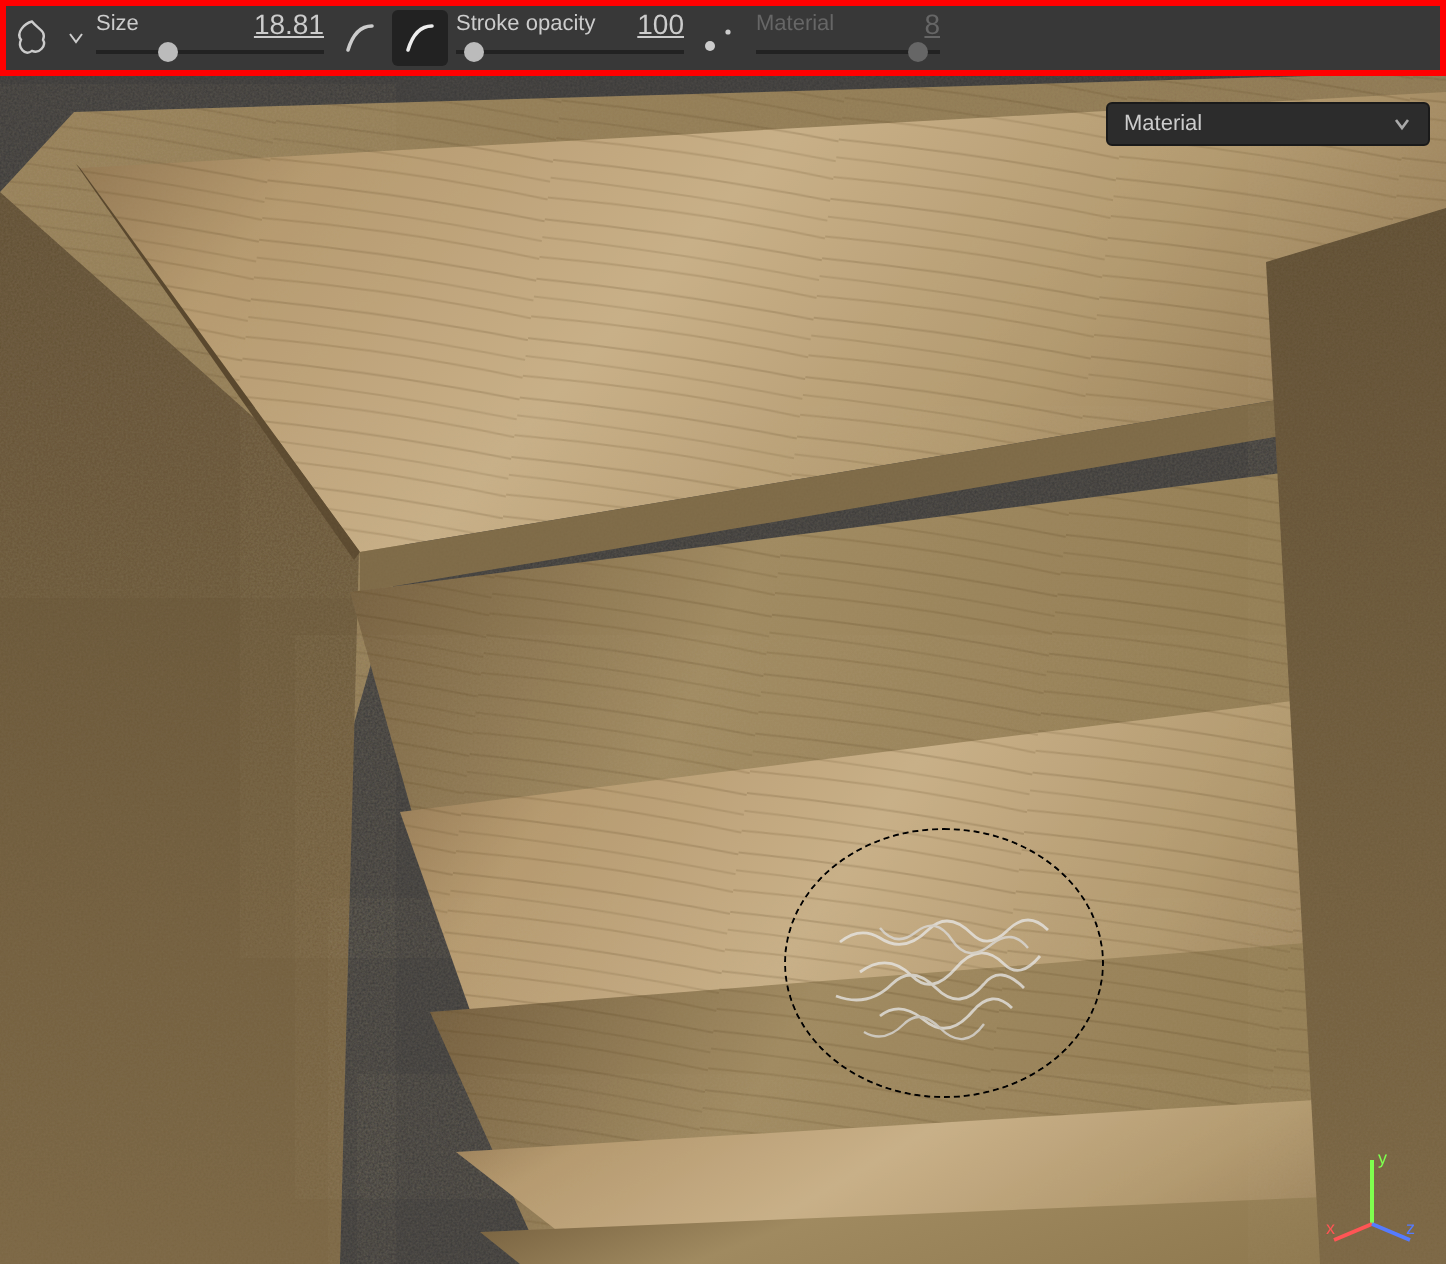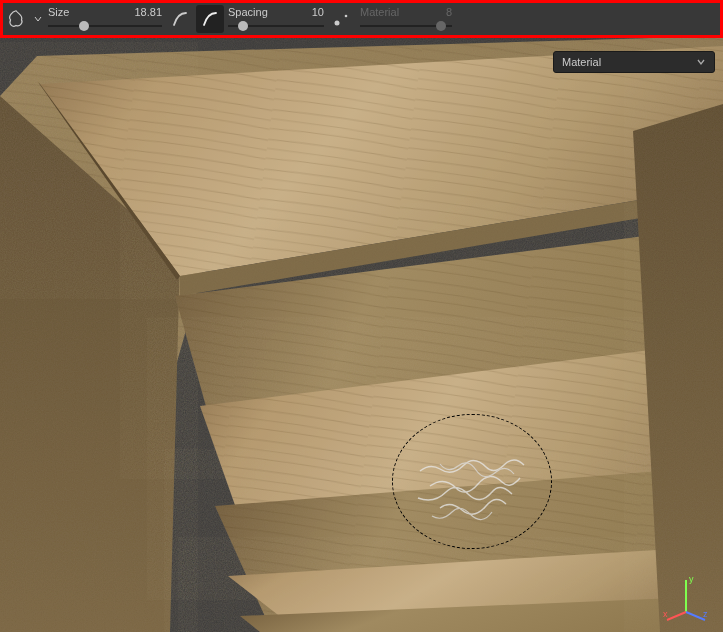--- a/index.html
+++ b/index.html
@@ -58,22 +58,23 @@
     justify-content: space-between;
     align-items: center;
     height: 14px;
   }
   .slider-label {
     color: #ccc;
     font-size: 11px;
   }
   .slider-value {
     color: #ccc;
-    font-size: 11px;
+    font-size: 14px;
     text-align: right;
+    text-decoration: underline;
   }
   .disabled .slider-label, .disabled .slider-value { color: #666; }
   .slider-track {
     position: relative;
     height: 14px;
     display: flex;
     align-items: center;
   }
   .track-line {
     position: absolute;
@@ -171,31 +172,31 @@
     </svg>
   </div>
 
 
   <div class="tool-icon active">
     <svg width="16" height="16" viewBox="0 0 16 16">
       <path d="M2 14 C5 4 10 2 14 2" fill="none" stroke="#eee" stroke-width="1.8" stroke-linecap="round"></path>
     </svg>
   </div>
 
-
-  <div class="slider-group" style="width:100px">
+  <div class="slider-group" style="width:118px">
     <div class="slider-header">
-      <span class="slider-label">Spacing</span>
-      <span class="slider-value">10</span>
+      <span class="slider-label">Stroke opacity</span>
+      <span class="slider-value">100</span>
     </div>
     <div class="slider-track">
       <div class="track-line"></div>
-      <div class="track-thumb" style="left:16%"></div>
-    </div>
-  </div>
+      <div class="track-thumb" style="left:8%"></div>
+    </div>
+  </div>
+
 
   <div class="tool-icon">
     <svg width="16" height="16" viewBox="0 0 16 16">
       <circle cx="3" cy="12" r="2.5" fill="#ccc"></circle>
       <circle cx="12" cy="5" r="1.3" fill="#ccc"></circle>
     </svg>
   </div>
 
   <div class="slider-group disabled" style="width:96px">
     <div class="slider-header">

